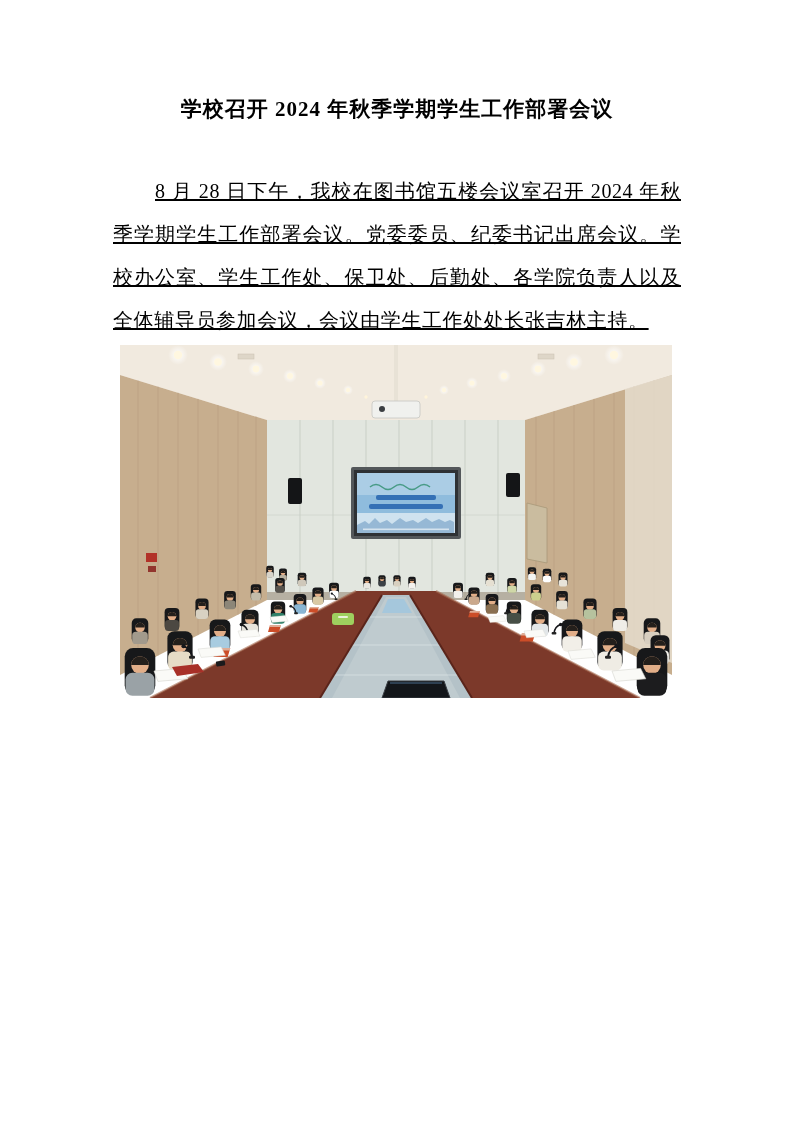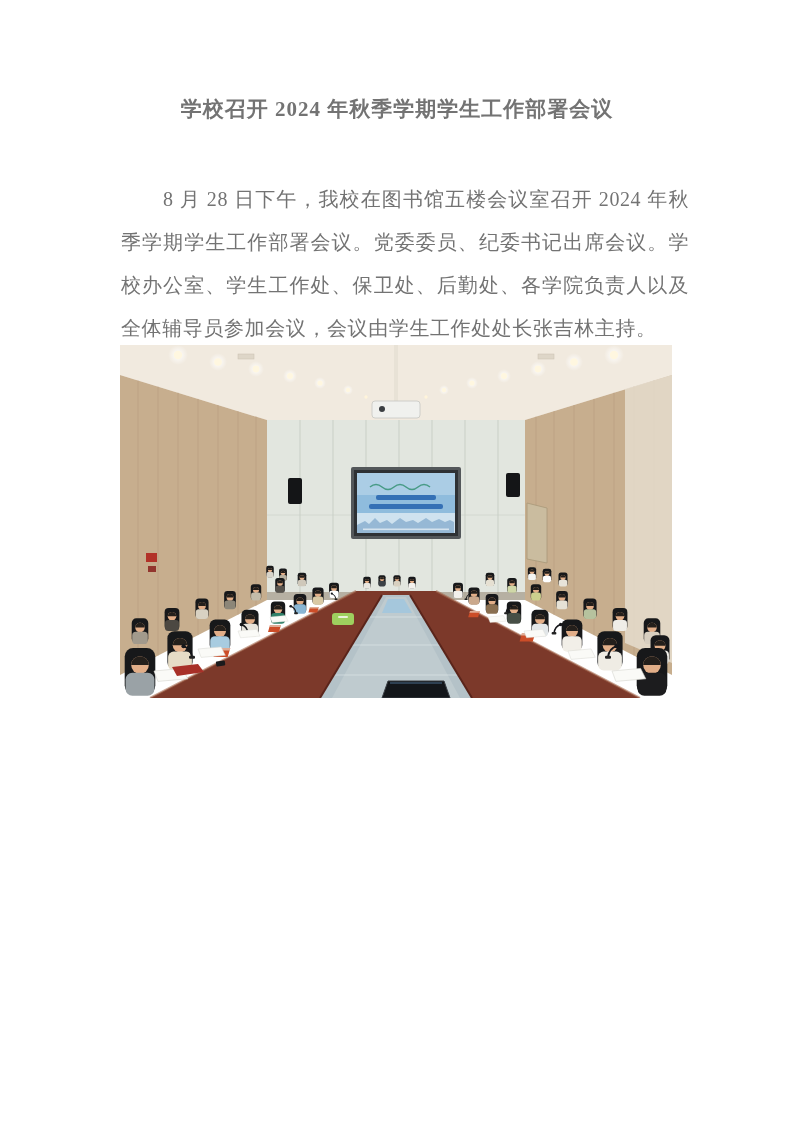--- a/index.html
+++ b/index.html
@@ -1,22 +1,22 @@
 <!DOCTYPE html>
 <html><head>
 <meta charset="utf-8">
 <style>
   html,body{margin:0;padding:0;background:#ffffff;}
   .page{position:relative;width:793px;height:1122px;background:#ffffff;overflow:hidden;
-        font-family:"Liberation Serif","DejaVu Serif",serif;color:#737373;}
+        font-family:"Liberation Serif","DejaVu Serif",serif;color:#000000;}
   .doc-title{position:absolute;left:113px;width:568px;top:94px;margin:0;
         font-size:21px;font-weight:bold;text-align:center;letter-spacing:1px;line-height:30px;}
-  .para{position:absolute;left:113px;width:568px;margin:8px;
+  .para{position:absolute;left:113px;width:568px;margin:0;
         font-size:20px;line-height:43px;letter-spacing:0.6px;
-        text-align:justify;text-justify:inter-ideograph;text-indent:42px;}
+        text-align:justify;text-justify:inter-ideograph;text-indent:42px;text-decoration:underline;}
   .para-1{top:170px;}
   .para-2{top:709px;}
   .photo-figure{position:absolute;left:120px;top:345px;width:552px;height:353px;margin:0;}
   .photo-figure svg{display:block;}
 </style>
 </head>
 <body>
 
 <div class="page">
 

